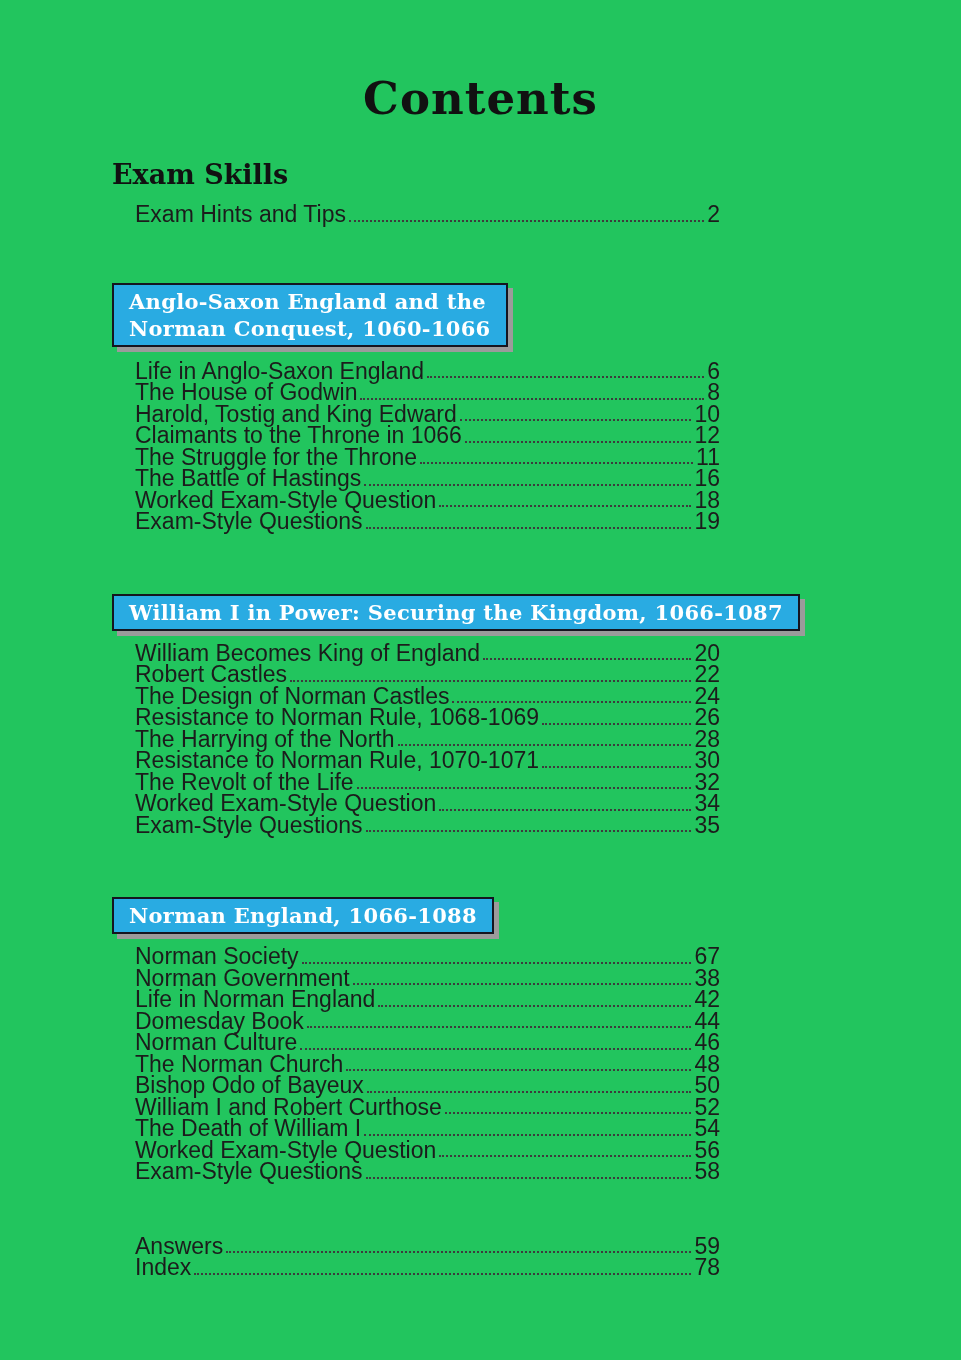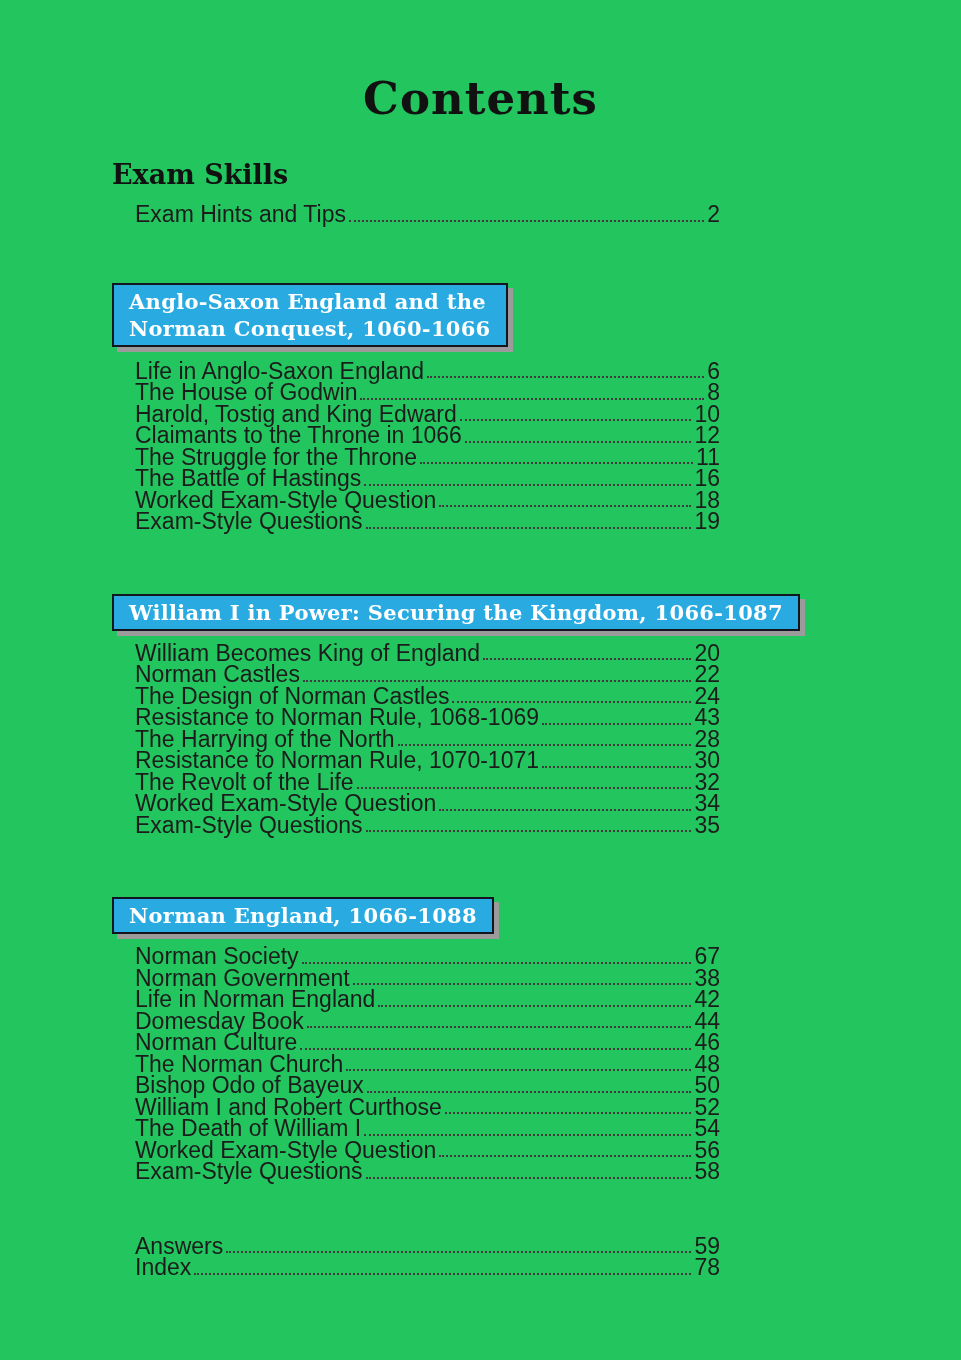--- a/index.html
+++ b/index.html
@@ -131,33 +131,33 @@
   </section>
         <section class="toc-section">
     <div class="section-heading-box"><div class="heading-line">William I in Power: Securing the Kingdom, 1066-1087</div></div>
     <div class="entries">
             <div class="toc-entry">
     <span class="entry-label">William Becomes King of England</span>
     <span class="leader"></span>
     <span class="entry-page">20</span>
   </div>
             <div class="toc-entry">
-    <span class="entry-label">Norman Castles</span>
+    <span class="entry-label">Robert Castles</span>
     <span class="leader"></span>
     <span class="entry-page">22</span>
   </div>
             <div class="toc-entry">
     <span class="entry-label">The Design of Norman Castles</span>
     <span class="leader"></span>
     <span class="entry-page">24</span>
   </div>
             <div class="toc-entry">
     <span class="entry-label">Resistance to Norman Rule, 1068-1069</span>
     <span class="leader"></span>
-    <span class="entry-page">43</span>
+    <span class="entry-page">26</span>
   </div>
             <div class="toc-entry">
     <span class="entry-label">The Harrying of the North</span>
     <span class="leader"></span>
     <span class="entry-page">28</span>
   </div>
             <div class="toc-entry">
     <span class="entry-label">Resistance to Norman Rule, 1070-1071</span>
     <span class="leader"></span>
     <span class="entry-page">30</span>

